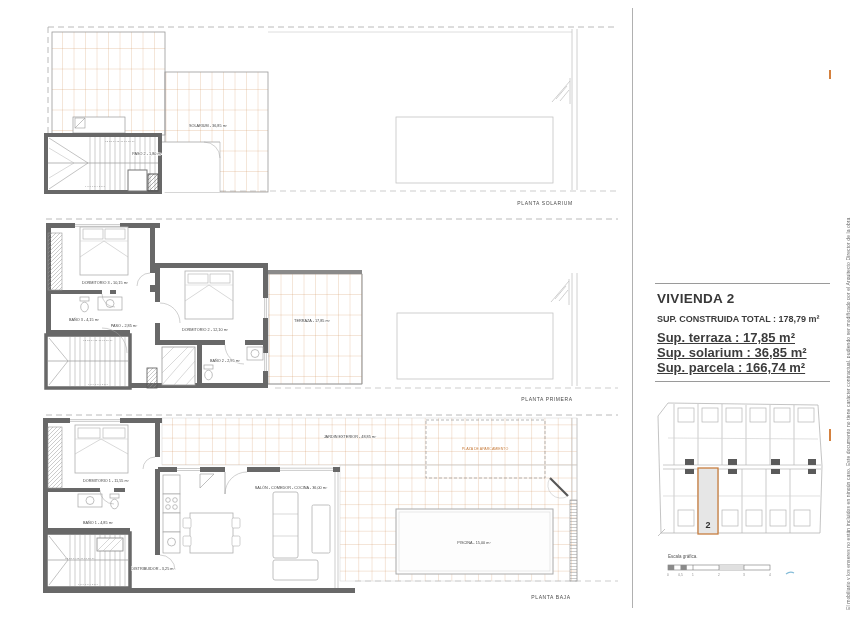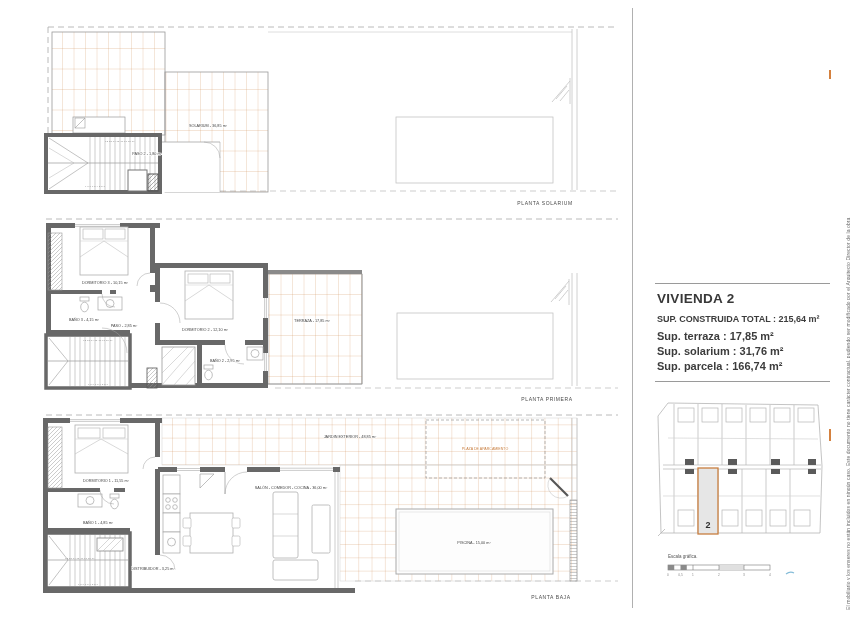--- a/index.html
+++ b/index.html
@@ -9,21 +9,21 @@
   svg{position:absolute;overflow:visible;}
   svg text{font-family:"Liberation Sans", sans-serif;}
   .rl{font-size:3.8px;fill:#454545;text-anchor:middle;paint-order:stroke;stroke:#ffffff;stroke-width:0.9px;}
   .rl-o{font-size:3.6px;fill:#c87e3f;text-anchor:middle;paint-order:stroke;stroke:#ffffff;stroke-width:0.8px;}
   .pt{font-size:5px;fill:#4a4a4a;letter-spacing:0.6px;text-anchor:middle;}
   .sn{font-size:2.2px;fill:#808080;letter-spacing:0.25px;text-anchor:middle;}
   .divider{background:#b0b0b0;}
   .hline{background:#9a9a9a;}
   #viv-title{font-size:13.5px;font-weight:bold;color:#383838;letter-spacing:0.3px;}
   .supline1{font-size:9px;font-weight:bold;color:#3c3c3c;}
-  .supline{font-size:11px;font-weight:bold;color:#3c3c3c;}
+  .supline{font-size:13px;font-weight:bold;color:#3c3c3c;text-decoration:underline;}
   #disclaimer{transform:rotate(-90deg);transform-origin:0 0;white-space:nowrap;
               font-size:5px;color:#6e6e6e;letter-spacing:0.1px;}
   .omark{background:#d4813f;}
 </style>
 </head>
 <body>
 
 <div id="sheet">
 
   <svg style="left:40px;top:8px" width="585" height="200" viewBox="0 0 585 200">
@@ -387,23 +387,23 @@
     <text class="rl" x="434" y="132">PISCINA - 15,00 m²</text>
     <text class="pt" x="511" y="187">PLANTA BAJA</text>
   </svg>
 
   <div class="abs divider" style="left:632px;top:8px;width:1px;height:600px"></div>
 
   <div class="abs hline" style="left:655px;top:283px;width:175px;height:1px"></div>
 
   <div class="abs" id="viv-title" style="left:657px;top:291px">VIVIENDA 2</div>
 
-  <div class="abs supline1" style="left:657px;top:314px">SUP. CONSTRUIDA TOTAL : 215,64 m²</div>
+  <div class="abs supline1" style="left:657px;top:314px">SUP. CONSTRUIDA TOTAL : 178,79 m²</div>
   <div class="abs supline" style="left:657px;top:330px">Sup. terraza : 17,85 m²</div>
-  <div class="abs supline" style="left:657px;top:345px">Sup. solarium : 31,76 m²</div>
+  <div class="abs supline" style="left:657px;top:345px">Sup. solarium : 36,85 m²</div>
   <div class="abs supline" style="left:657px;top:360px">Sup. parcela : 166,74 m²</div>
 
   <div class="abs hline" style="left:655px;top:381px;width:175px;height:1px"></div>
 
   <svg style="left:658px;top:398px" width="172" height="185" viewBox="0 0 172 185">
     <g stroke="#b5b5b5" stroke-width="0.8" fill="none">
       <path d="M10,5 L160,7 L164,68 L162,135 L3,135 L0,18 Z"></path>
       <path d="M0,138 L7,131"></path>
     </g>
     <g stroke="#b5b5b5" stroke-width="0.7" fill="none">

